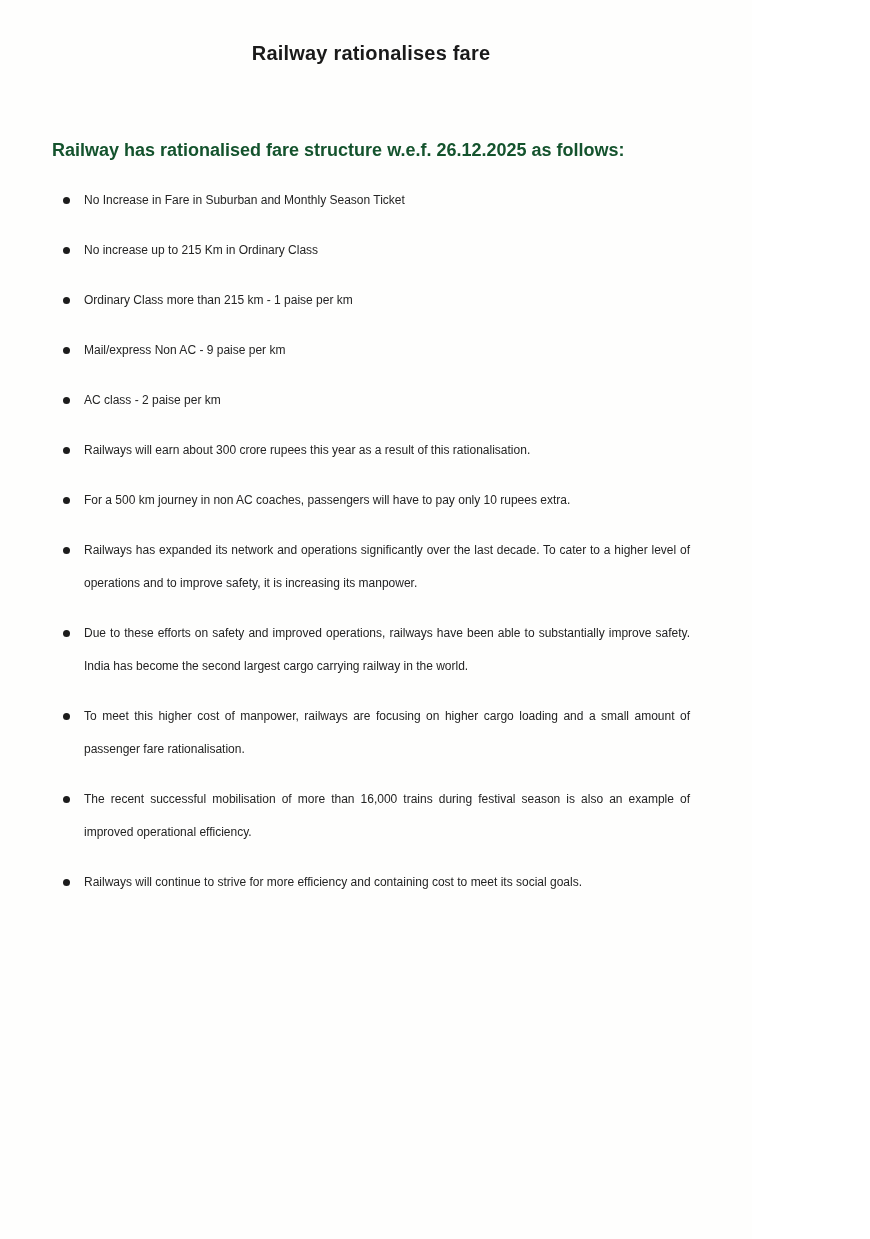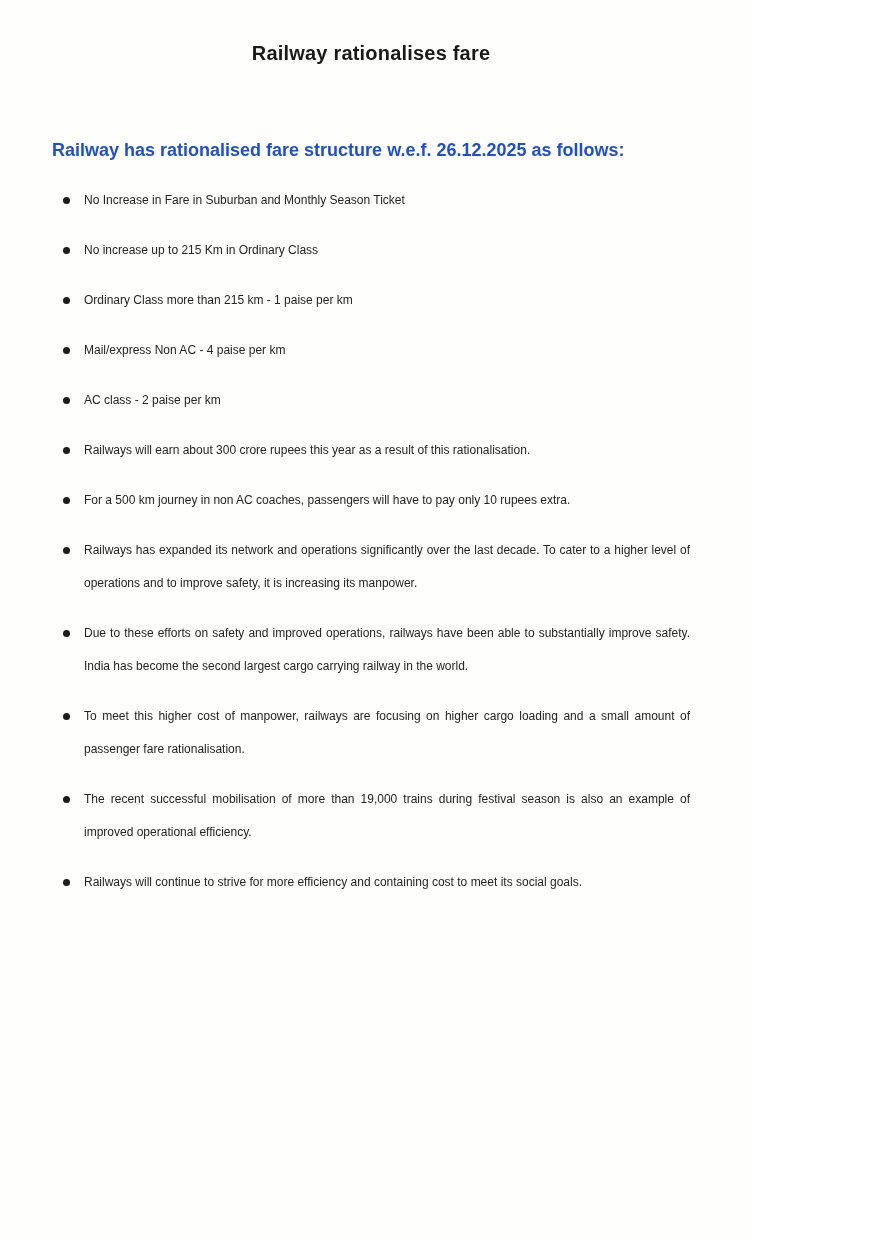--- a/index.html
+++ b/index.html
@@ -27,21 +27,21 @@
     line-height: 26px;
     font-weight: 700;
     letter-spacing: 0.2px;
     color: #1a1a1a;
   }
   .doc-heading {
     margin: 72px 0 0 0;
     font-size: 18px;
     line-height: 24px;
     font-weight: 700;
-    color: #1d4ed8;
+    color: #14532d;
   }
   .bullet-list {
     list-style: none;
     margin: 22px 0 0 0;
     padding: 0;
   }
   .bullet-item {
     position: relative;
     padding-left: 32px;
     margin: 0 0 17px 0;
@@ -86,21 +86,21 @@
       <li class="bullet-item">
       <span class="bullet-dot"></span>
       <span class="bullet-text">No increase up to 215 Km in Ordinary Class</span>
     </li>
       <li class="bullet-item">
       <span class="bullet-dot"></span>
       <span class="bullet-text">Ordinary Class more than 215 km - 1 paise per km</span>
     </li>
       <li class="bullet-item">
       <span class="bullet-dot"></span>
-      <span class="bullet-text">Mail/express Non AC - 4 paise per km</span>
+      <span class="bullet-text">Mail/express Non AC - 9 paise per km</span>
     </li>
       <li class="bullet-item">
       <span class="bullet-dot"></span>
       <span class="bullet-text">AC class - 2 paise per km</span>
     </li>
       <li class="bullet-item">
       <span class="bullet-dot"></span>
       <span class="bullet-text">Railways will earn about 300 crore rupees this year as a result of this rationalisation.</span>
     </li>
       <li class="bullet-item">
@@ -114,21 +114,21 @@
       <li class="bullet-item">
       <span class="bullet-dot"></span>
       <span class="bullet-text">Due to these efforts on safety and improved operations, railways have been able to substantially improve safety.  India has become the second largest cargo carrying railway in the world.</span>
     </li>
       <li class="bullet-item">
       <span class="bullet-dot"></span>
       <span class="bullet-text">To meet this higher cost of manpower, railways are focusing on higher cargo loading and a small amount of passenger fare rationalisation.</span>
     </li>
       <li class="bullet-item">
       <span class="bullet-dot"></span>
-      <span class="bullet-text">The recent successful mobilisation of more than 19,000 trains during festival season is also an example of improved operational efficiency.</span>
+      <span class="bullet-text">The recent successful mobilisation of more than 16,000 trains during festival season is also an example of improved operational efficiency.</span>
     </li>
       <li class="bullet-item">
       <span class="bullet-dot"></span>
       <span class="bullet-text">Railways will continue to strive for more efficiency and containing cost to meet its social goals.</span>
     </li>
     </ul>
 
 </div>
 
 </body></html>

